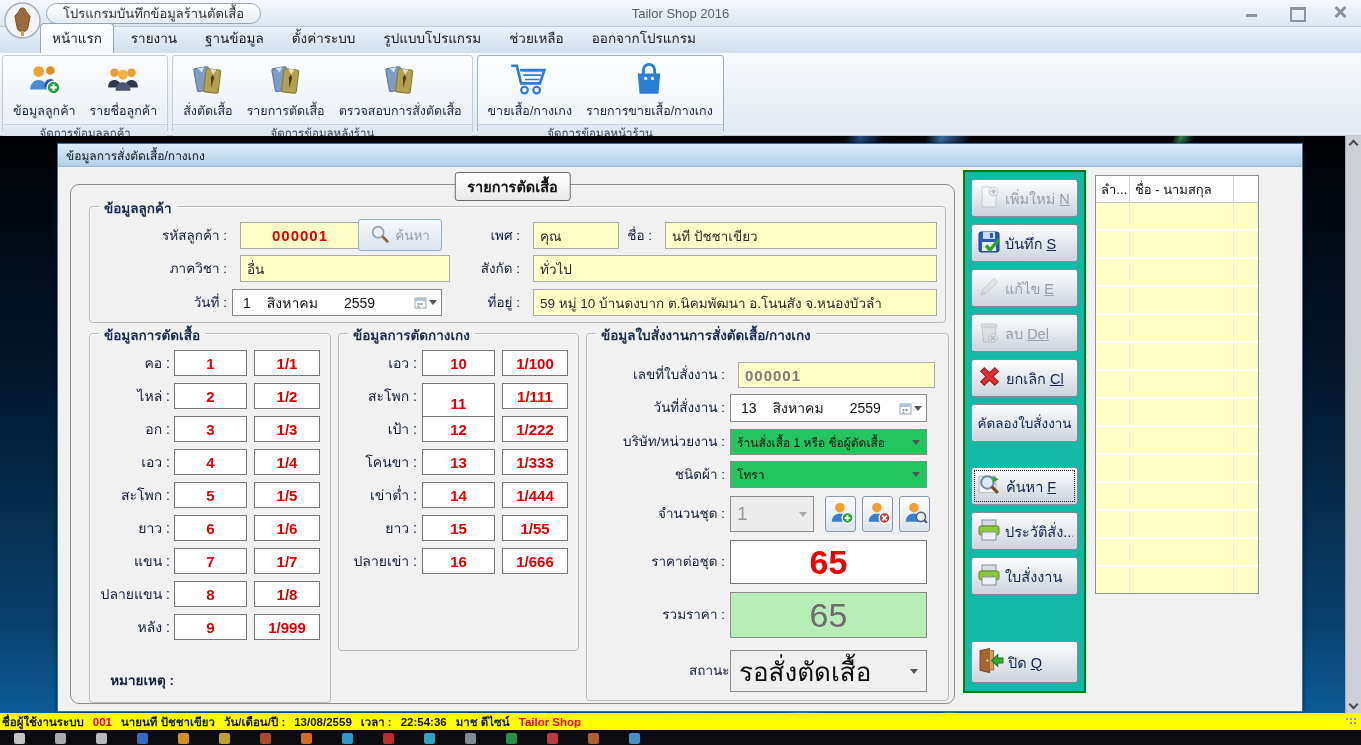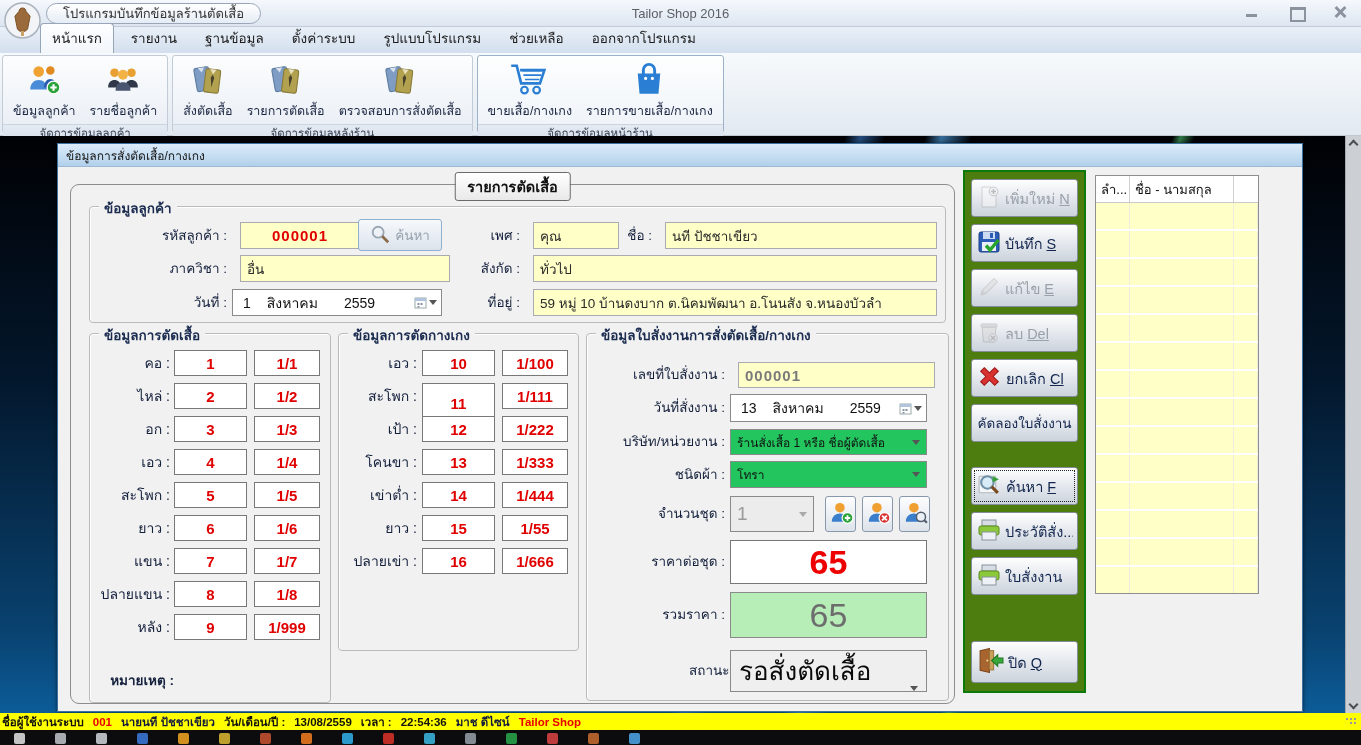--- a/index.html
+++ b/index.html
@@ -124,21 +124,21 @@
     font-weight:bold;font-size:14px;}
   .notescroll{position:absolute;right:1px;top:1px;bottom:1px;width:13px;background:#f0f0f0;
     display:flex;flex-direction:column;justify-content:space-between;align-items:center;padding:3px 0;}
   .chev.small{width:5px;height:5px;border-color:#9aa0a8;}
 
   
   .pbtn{position:absolute;width:31px;height:36px;border:1px solid #8898ac;border-radius:3px;
     background:linear-gradient(#fdfdfe,#dde3ea);display:flex;align-items:center;justify-content:center;}
 
   
-  .sidebar{position:absolute;left:905px;top:3px;width:123px;height:523px;background:#4d7c0f;
+  .sidebar{position:absolute;left:905px;top:3px;width:123px;height:523px;background:#14b8a6;
     border:2px solid #0b7a0b;padding:7px 6px 6px;}
   .sbtn{height:38px;margin-bottom:7px;border:1px solid #848d99;border-radius:3px;
     background:linear-gradient(#fefefe,#e2e6ec 55%,#ccd3dc);display:flex;align-items:center;
     padding:0 4px 0 5px;gap:4px;font-size:14.5px;color:#13264e;cursor:default;}
   .sbtn .slabel{white-space:nowrap;overflow:hidden;}
   .sbtn.disabled{color:#9aa1ab;}
   .sbtn.disabled svg{opacity:.45;filter:grayscale(1);}
   .sbtn.focused{outline:1px dotted #222;outline-offset:-4px;}
   .sbtn.center{justify-content:center;padding:0;}
   .hk{text-decoration:underline;}
@@ -498,21 +498,21 @@
               </span>
             </div>
 
             <span class="flabel" style="left:0;top:206px;width:138px;line-height:44px;">ราคาต่อชุด :</span>
             <div class="bigprice unitprice" style="left:143px;top:206px;width:197px;height:44px;">65</div>
 
             <span class="flabel" style="left:0;top:258px;width:138px;line-height:46px;">รวมราคา :</span>
             <div class="bigprice totalprice" style="left:143px;top:258px;width:197px;height:46px;">65</div>
 
             <span class="flabel" style="left:12px;top:316px;width:138px;line-height:42px;">สถานะ :</span>
-            <div class="statuscombo" style="left:143px;top:316px;width:197px;height:42px;align-items:flex-end;">
+            <div class="statuscombo" style="left:143px;top:316px;width:197px;height:42px;">
               <span>รอสั่งตัดเสื้อ</span>
               <span class="tri"></span>
             </div>
           </div>
 
           <span class="flabel" style="left:25px;top:474px;width:78px;line-height:44px;font-weight:bold;">หมายเหตุ :</span>
         </div>
 
         <div class="sidebar">
           <div class="sbtn disabled">

